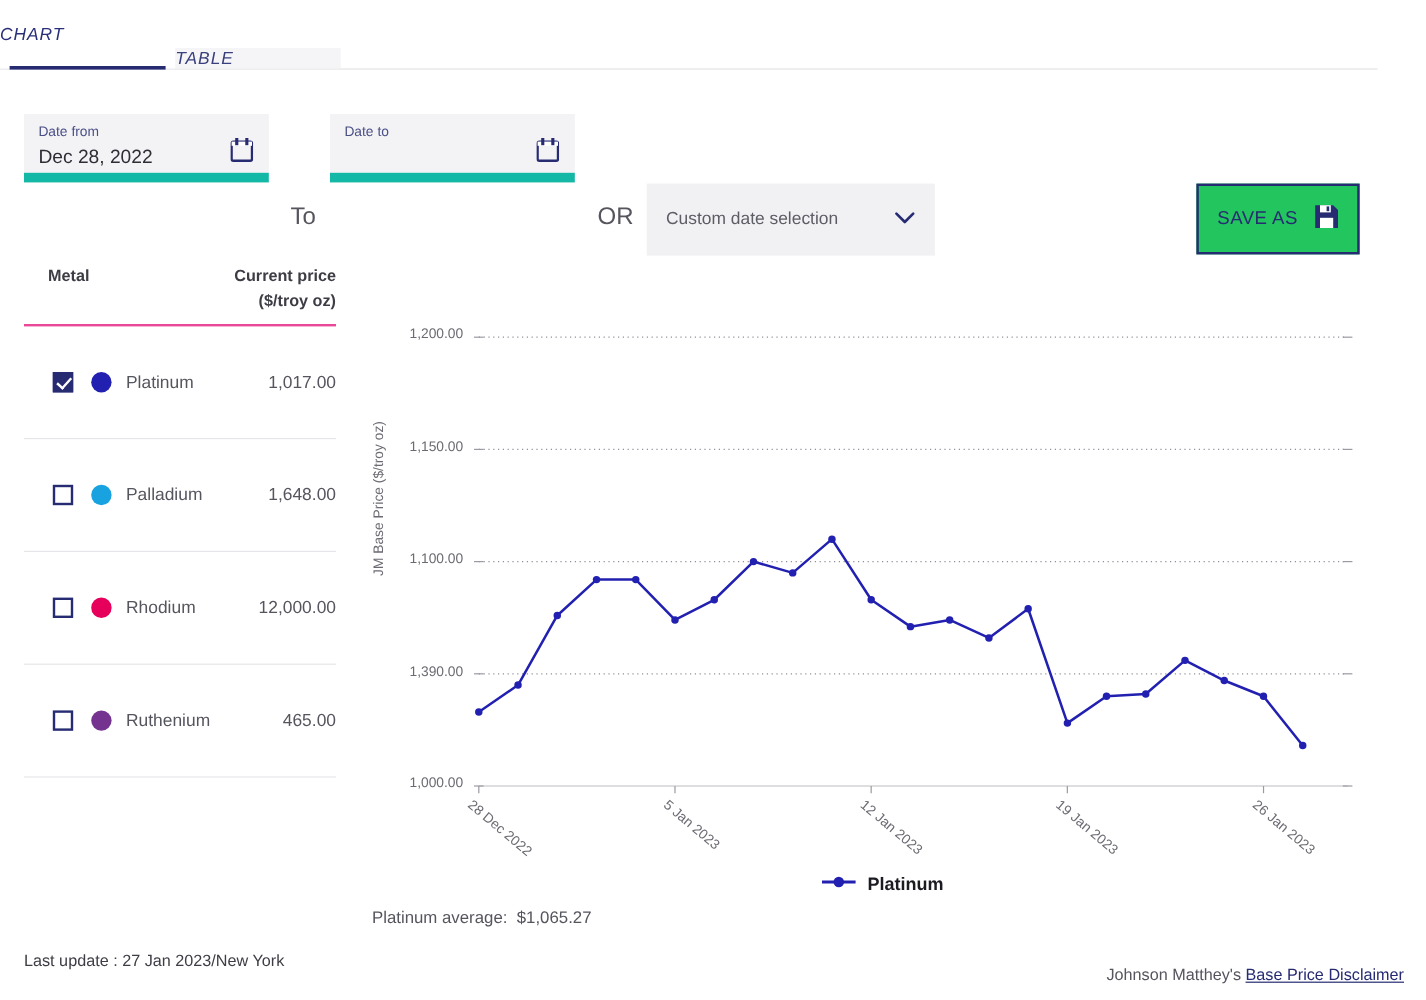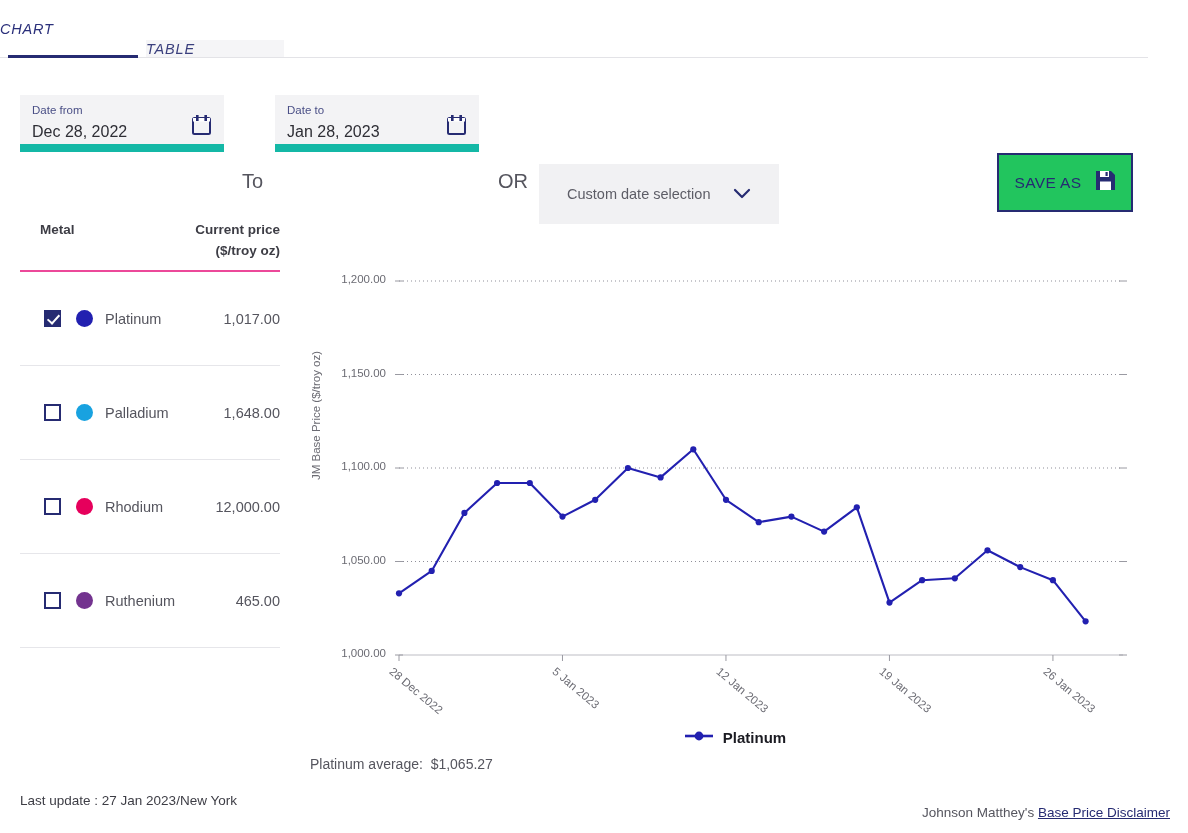--- a/index.html
+++ b/index.html
@@ -79,26 +79,26 @@
     top: 20px;
   }
   .joiner {
     position: absolute;
     top: 112px;
     font-size: 20px;
     color: #55555e;
   }
   .selectbox {
     position: absolute;
-    left: 539px; top: 106px;
+    left: 539px; top: 95px;
     width: 240px; height: 60px;
     background: #f1f1f3;
     display: flex;
     align-items: center;
-    padding: 0 28px;
+    padding: 0 16px;
     cursor: pointer;
   }
   .selectbox .sv {
     font-size: 14.5px;
     color: #5d5d66;
     flex: 1;
   }
   .saveas {
     position: absolute;
     left: 997px; top: 95px;
@@ -279,21 +279,20 @@
         <rect x="4" y="0" width="2.6" height="6" fill="#262b72"></rect>
         <rect x="12.4" y="0" width="2.6" height="6" fill="#262b72"></rect>
       </svg>
     </span>
   </div>
 
   <div class="joiner" style="left:242px;">To</div>
 
   <div class="datefield" style="left:275px;">
     <div class="lbl">Date to</div>
-    <div class="val">Jan 28, 2023</div>
     <span class="cal-ico">
       <svg width="19" height="20" viewBox="0 0 19 20">
         <rect x="1" y="3" width="17" height="16" rx="1.5" fill="none" stroke="#262b72" stroke-width="2"></rect>
         <rect x="1" y="3" width="17" height="3.5" fill="#ffffff"></rect>
         <rect x="4" y="0" width="2.6" height="6" fill="#262b72"></rect>
         <rect x="12.4" y="0" width="2.6" height="6" fill="#262b72"></rect>
       </svg>
     </span>
   </div>
 
@@ -398,21 +397,21 @@
       <circle cx="589.5" cy="392.6" r="3.1" fill="#2220b0"></circle>
       <circle cx="622.1" cy="370.2" r="3.1" fill="#2220b0"></circle>
       <circle cx="654.8" cy="368.3" r="3.1" fill="#2220b0"></circle>
       <circle cx="687.5" cy="340.3" r="3.1" fill="#2220b0"></circle>
       <circle cx="720.2" cy="357.1" r="3.1" fill="#2220b0"></circle>
       <circle cx="752.9" cy="370.2" r="3.1" fill="#2220b0"></circle>
       <circle cx="785.6" cy="411.3" r="3.1" fill="#2220b0"></circle>
     </svg>
   <div id="ytick-holder">
       <div class="ytick" style="left: 0px; width: 86px; top: 437px;">1,000.00</div>
-      <div class="ytick" style="left: 0px; width: 86px; top: 343.5px;">1,050.00</div>
+      <div class="ytick" style="left: 0px; width: 86px; top: 343.5px;">1,390.00</div>
       <div class="ytick" style="left: 0px; width: 86px; top: 250px;">1,100.00</div>
       <div class="ytick" style="left: 0px; width: 86px; top: 156.5px;">1,150.00</div>
       <div class="ytick" style="left: 0px; width: 86px; top: 63px;">1,200.00</div>
     </div>
   <div id="xtick-holder">
       <div class="xtick" style="left: 95px; top: 455px;">28 Dec 2022</div>
       <div class="xtick" style="left: 258.484px; top: 455px;">5 Jan 2023</div>
       <div class="xtick" style="left: 421.968px; top: 455px;">12 Jan 2023</div>
       <div class="xtick" style="left: 585.452px; top: 455px;">19 Jan 2023</div>
       <div class="xtick" style="left: 748.935px; top: 455px;">26 Jan 2023</div>

